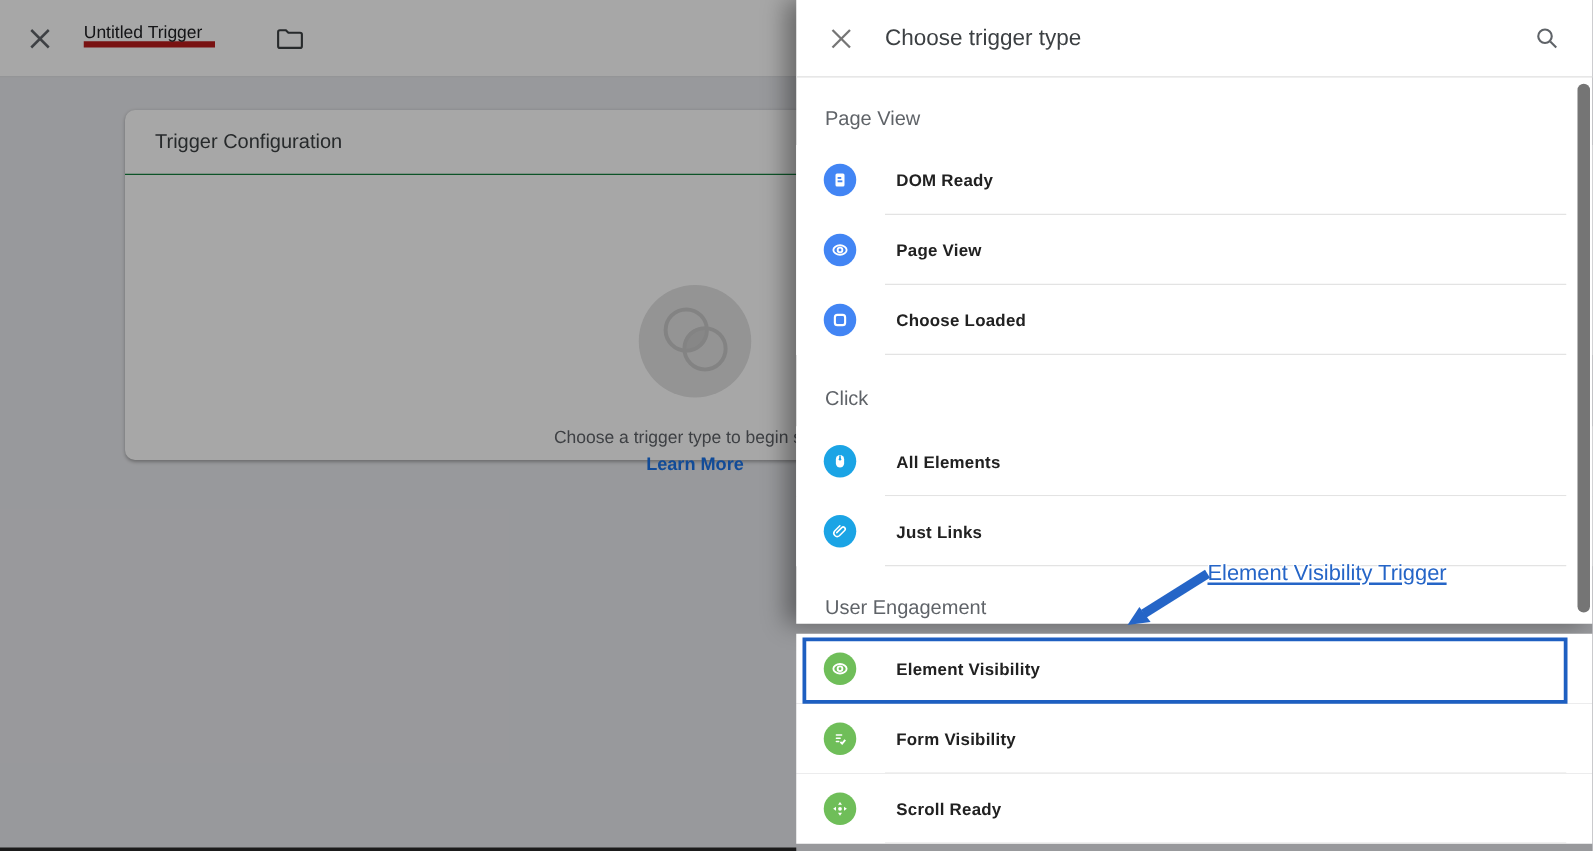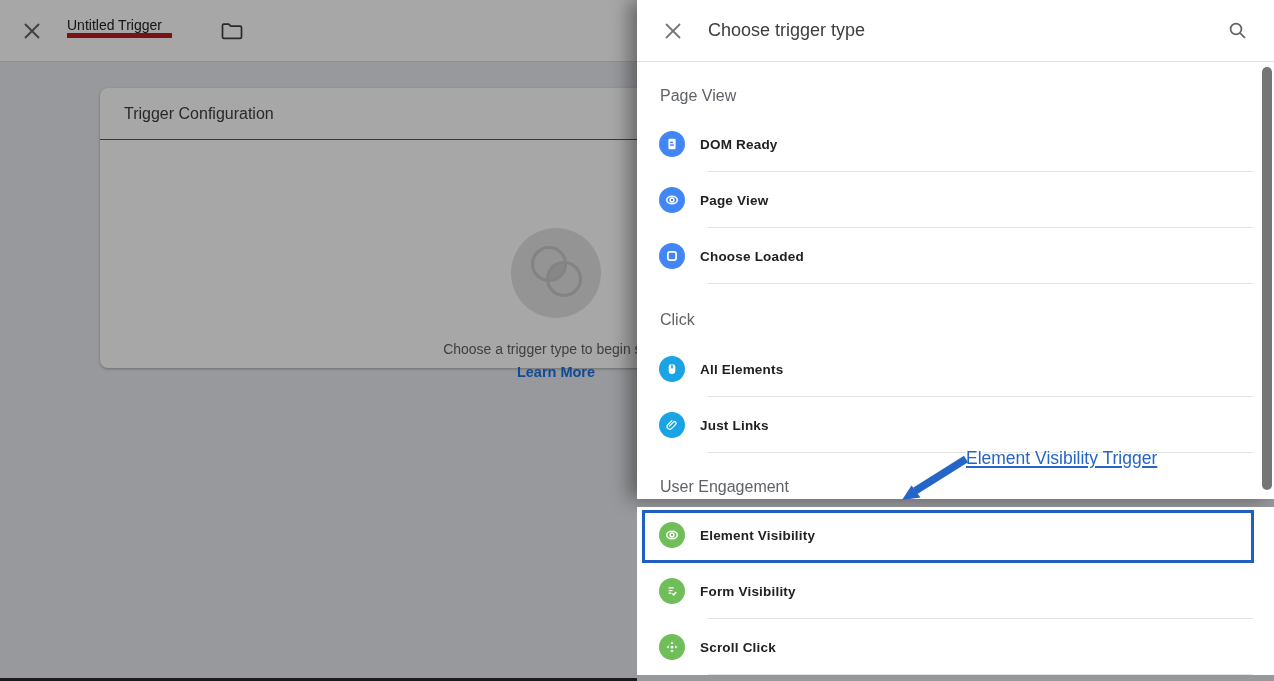--- a/index.html
+++ b/index.html
@@ -45,21 +45,21 @@
   .section-label.tall { height:57px; }
   .row { position:relative; height:56px; display:flex; align-items:center; padding-left:22px;
          cursor:pointer; background:#fff; }
   .row::after { content:""; position:absolute; left:71px; right:21px; bottom:0; height:1px;
                 background:#e3e3e3; }
   .ic { width:26px; height:26px; border-radius:50%; display:flex; align-items:center;
         justify-content:center; flex:0 0 26px; }
   .c-blue  { --c:#4285F4; background:var(--c); }
   .c-cyan  { --c:#1BA4E5; background:var(--c); }
   .c-green { --c:#6FBE59; background:var(--c); }
-  .row-label { margin-left:15px; font-size:13.5px; font-weight:700; color:#212121;
+  .row-label { margin-left:32px; font-size:13.5px; font-weight:700; color:#212121;
                letter-spacing:.2px; }
 
   .highlight-box { position:absolute; left:5px; top:510px; width:612px; height:53px;
                    border:3px solid #1E5FC1; pointer-events:none; z-index:4; }
 
   .scroll-thumb { position:absolute; right:2px; top:67px; width:10px; height:423px;
                   border-radius:5px; background:#757575; z-index:6; }
 
   
   .annotation-text { position:absolute; left:966px; top:448px; z-index:9;
@@ -210,21 +210,21 @@
     <div class="row">
       <span class="ic c-green">
         <svg width="14" height="14" viewBox="0 0 14 14">
           <circle cx="7" cy="7" r="1.5" fill="#fff"></circle>
           <path d="M7 1.5 5.4 3.8h3.2z" fill="#fff"></path>
           <path d="M7 12.5 5.4 10.2h3.2z" fill="#fff"></path>
           <path d="M1.5 7 3.8 5.4v3.2z" fill="#fff"></path>
           <path d="M12.5 7 10.2 5.4v3.2z" fill="#fff"></path>
         </svg>
       </span>
-      <span class="row-label">Scroll Click</span>
+      <span class="row-label">Scroll Ready</span>
     </div>
 
     <div class="highlight-box"></div>
     <div class="scroll-thumb"></div>
   </aside>
 
   <div class="annotation-text">Element Visibility Trigger</div>
   <svg class="annotation-arrow" width="90" height="56" viewBox="0 0 90 56">
     <line x1="78" y1="7" x2="27" y2="39" stroke="#2565C7" stroke-width="7.5"></line>
     <polygon points="14,48 23.5,33.5 32.5,45.5" fill="#2565C7"></polygon>

